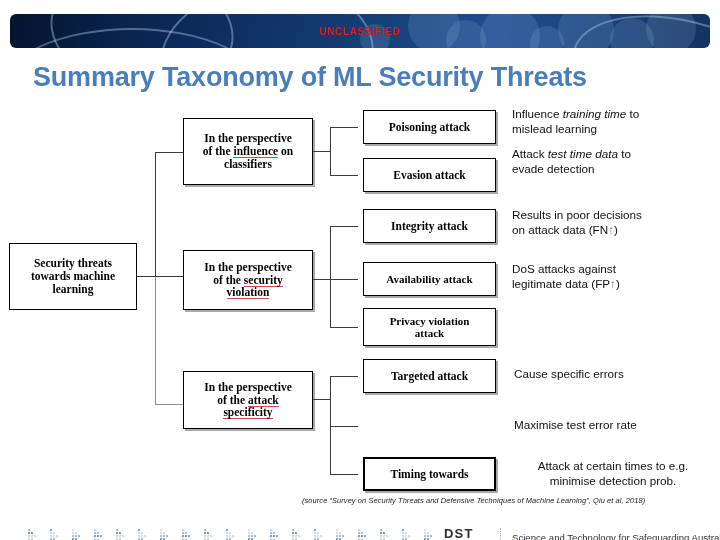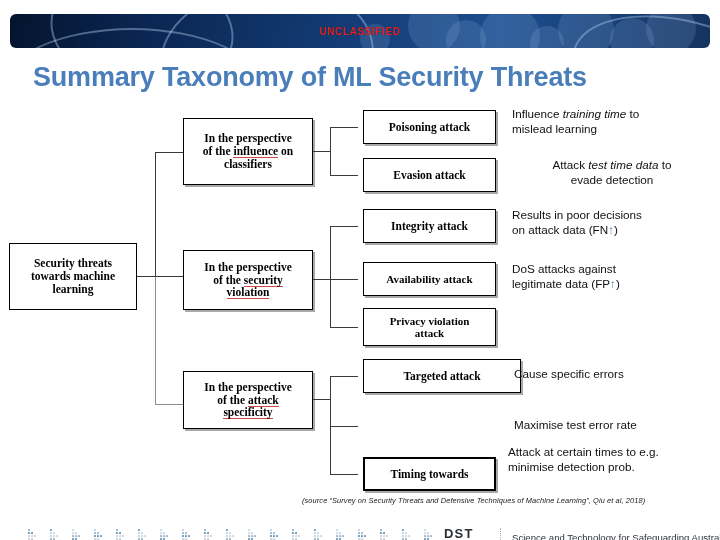--- a/index.html
+++ b/index.html
@@ -176,33 +176,33 @@
   </div>
   <div class="box lvl2 shadow" style="left:363px;top:262px;width:133px;height:34px;">
     <span>Availability attack</span>
   </div>
   <div class="box lvl2 shadow" style="left:363px;top:308px;width:133px;height:38px;">
     <span style="display:block;">
       <span>Privacy violation</span><br>
       <span>attack</span>
     </span>
   </div>
-  <div class="box lvl3 shadow" style="left:363px;top:359px;width:158px;height:34px;justify-content:center;">
+  <div class="box lvl3 shadow" style="left:363px;top:359px;width:133px;height:34px;justify-content:center;">
     <span>Targeted attack</span>
   </div>
   <div class="box lvl3 shadow thick" style="left:363px;top:457px;width:133px;height:34px;">
     <span>Timing towards</span>
   </div>
 
   <div class="desc" style="left:512px;top:106px;width:200px;">
     <span>Influence </span><i>training time</i><span> to</span><br>
     <span>mislead learning</span>
   </div>
 
-  <div class="desc" style="left:512px;top:157px;width:200px;text-align:center;">
+  <div class="desc" style="left:512px;top:146px;width:200px;">
     <span>Attack </span><i>test time data</i><span> to</span><br>
     <span>evade detection</span>
   </div>
 
   <div class="desc" style="left:512px;top:207px;width:200px;">
     <span>Results in poor decisions</span><br>
     <span>on attack data  (FN</span><span class="arrow">↑</span><span>)</span>
   </div>
 
   <div class="desc" style="left:512px;top:261px;width:200px;">
@@ -212,21 +212,21 @@
 
 
   <div class="desc" style="left:514px;top:366px;width:200px;">
     <span>Cause specific errors</span>
   </div>
 
   <div class="desc" style="left:514px;top:417px;width:200px;">
     <span>Maximise test error rate</span>
   </div>
 
-  <div class="desc" style="left:508px;top:444px;width:210px;">
+  <div class="desc" style="left:508px;top:458px;width:210px;text-align:center;">
     <span>Attack at certain times to e.g.</span><br>
     <span>minimise detection prob.</span>
   </div>
 </div>
 
 <div class="source">(source “Survey on Security Threats and Defensive Techniques of Machine Learning”, Qiu et al, 2018)</div>
 
 <div class="footer">
   <div class="dots" id="dots">
       <div class="chev">

